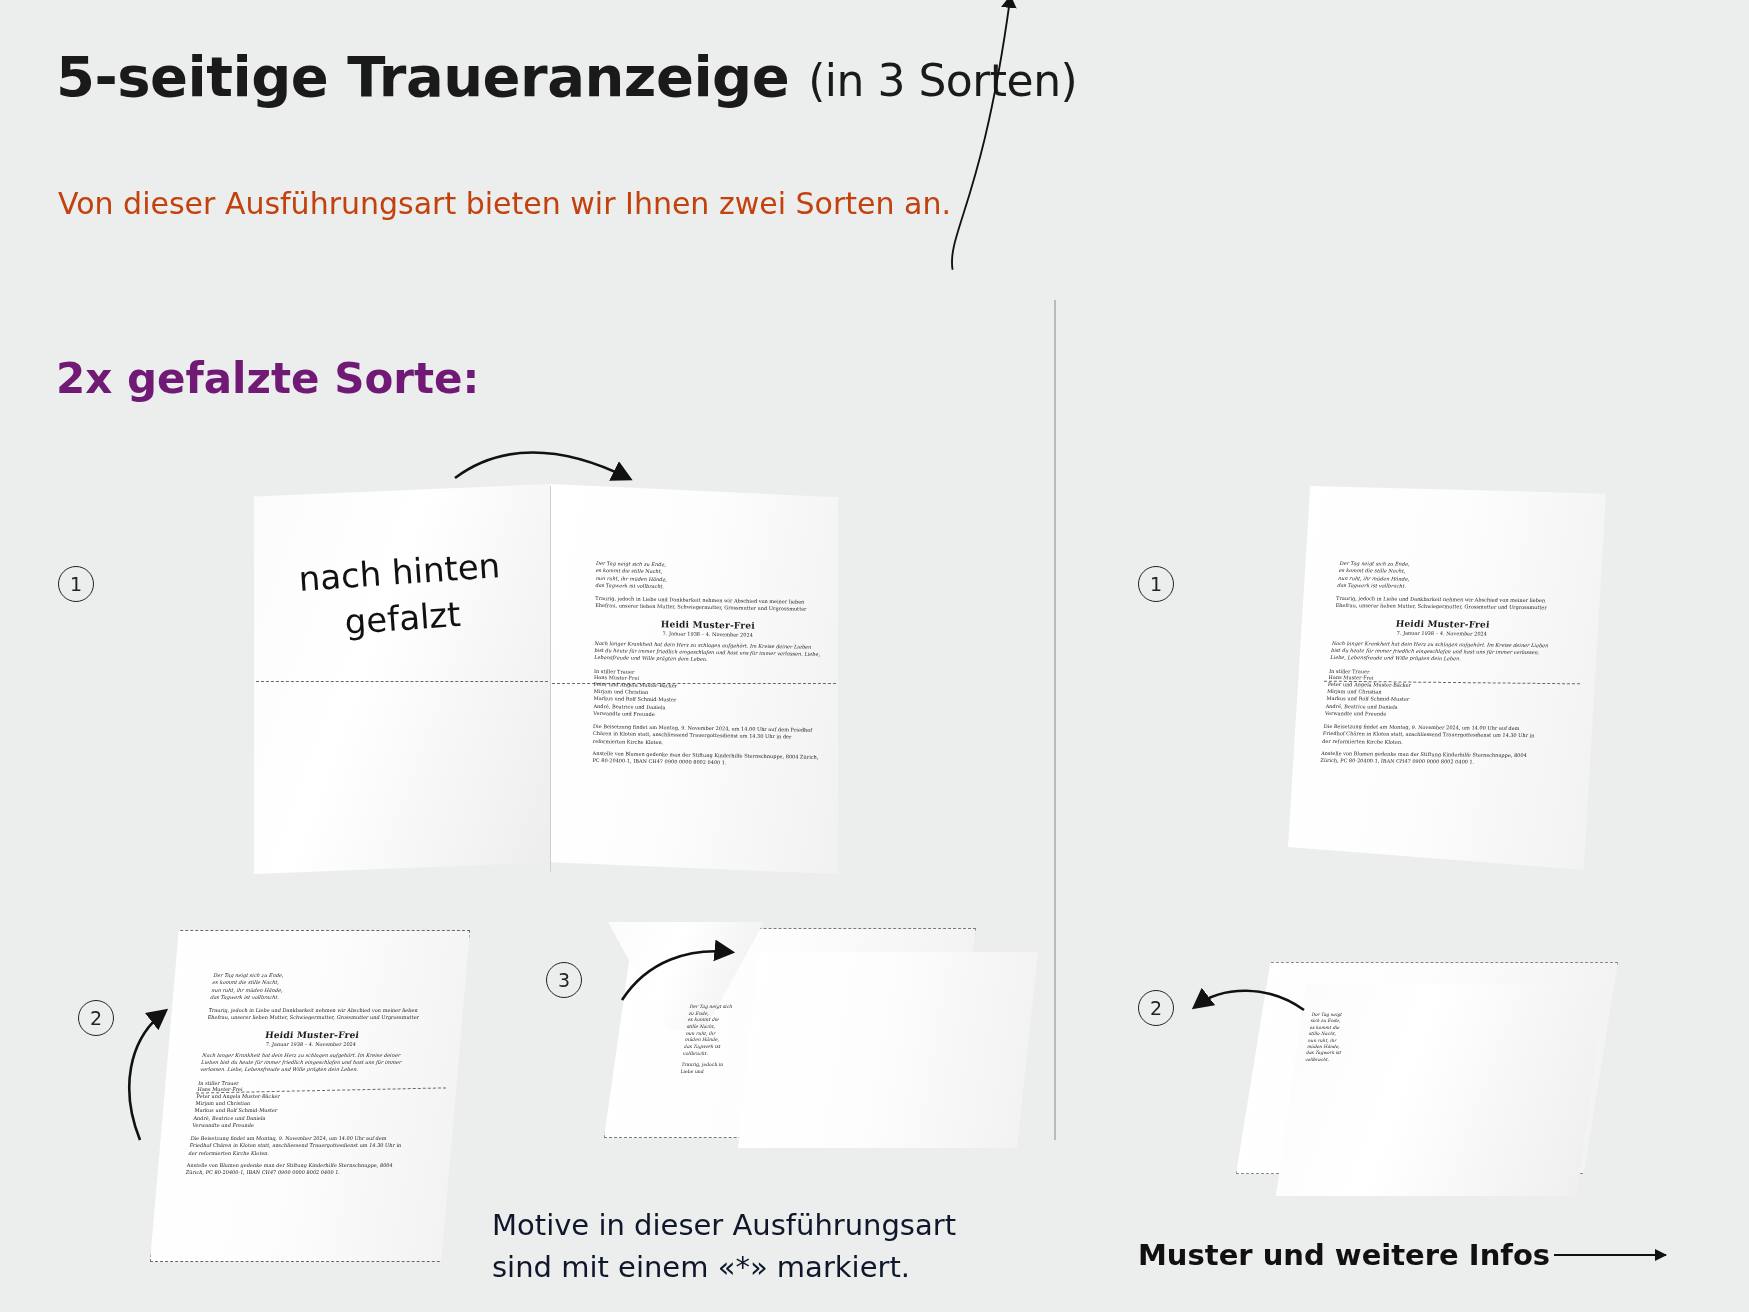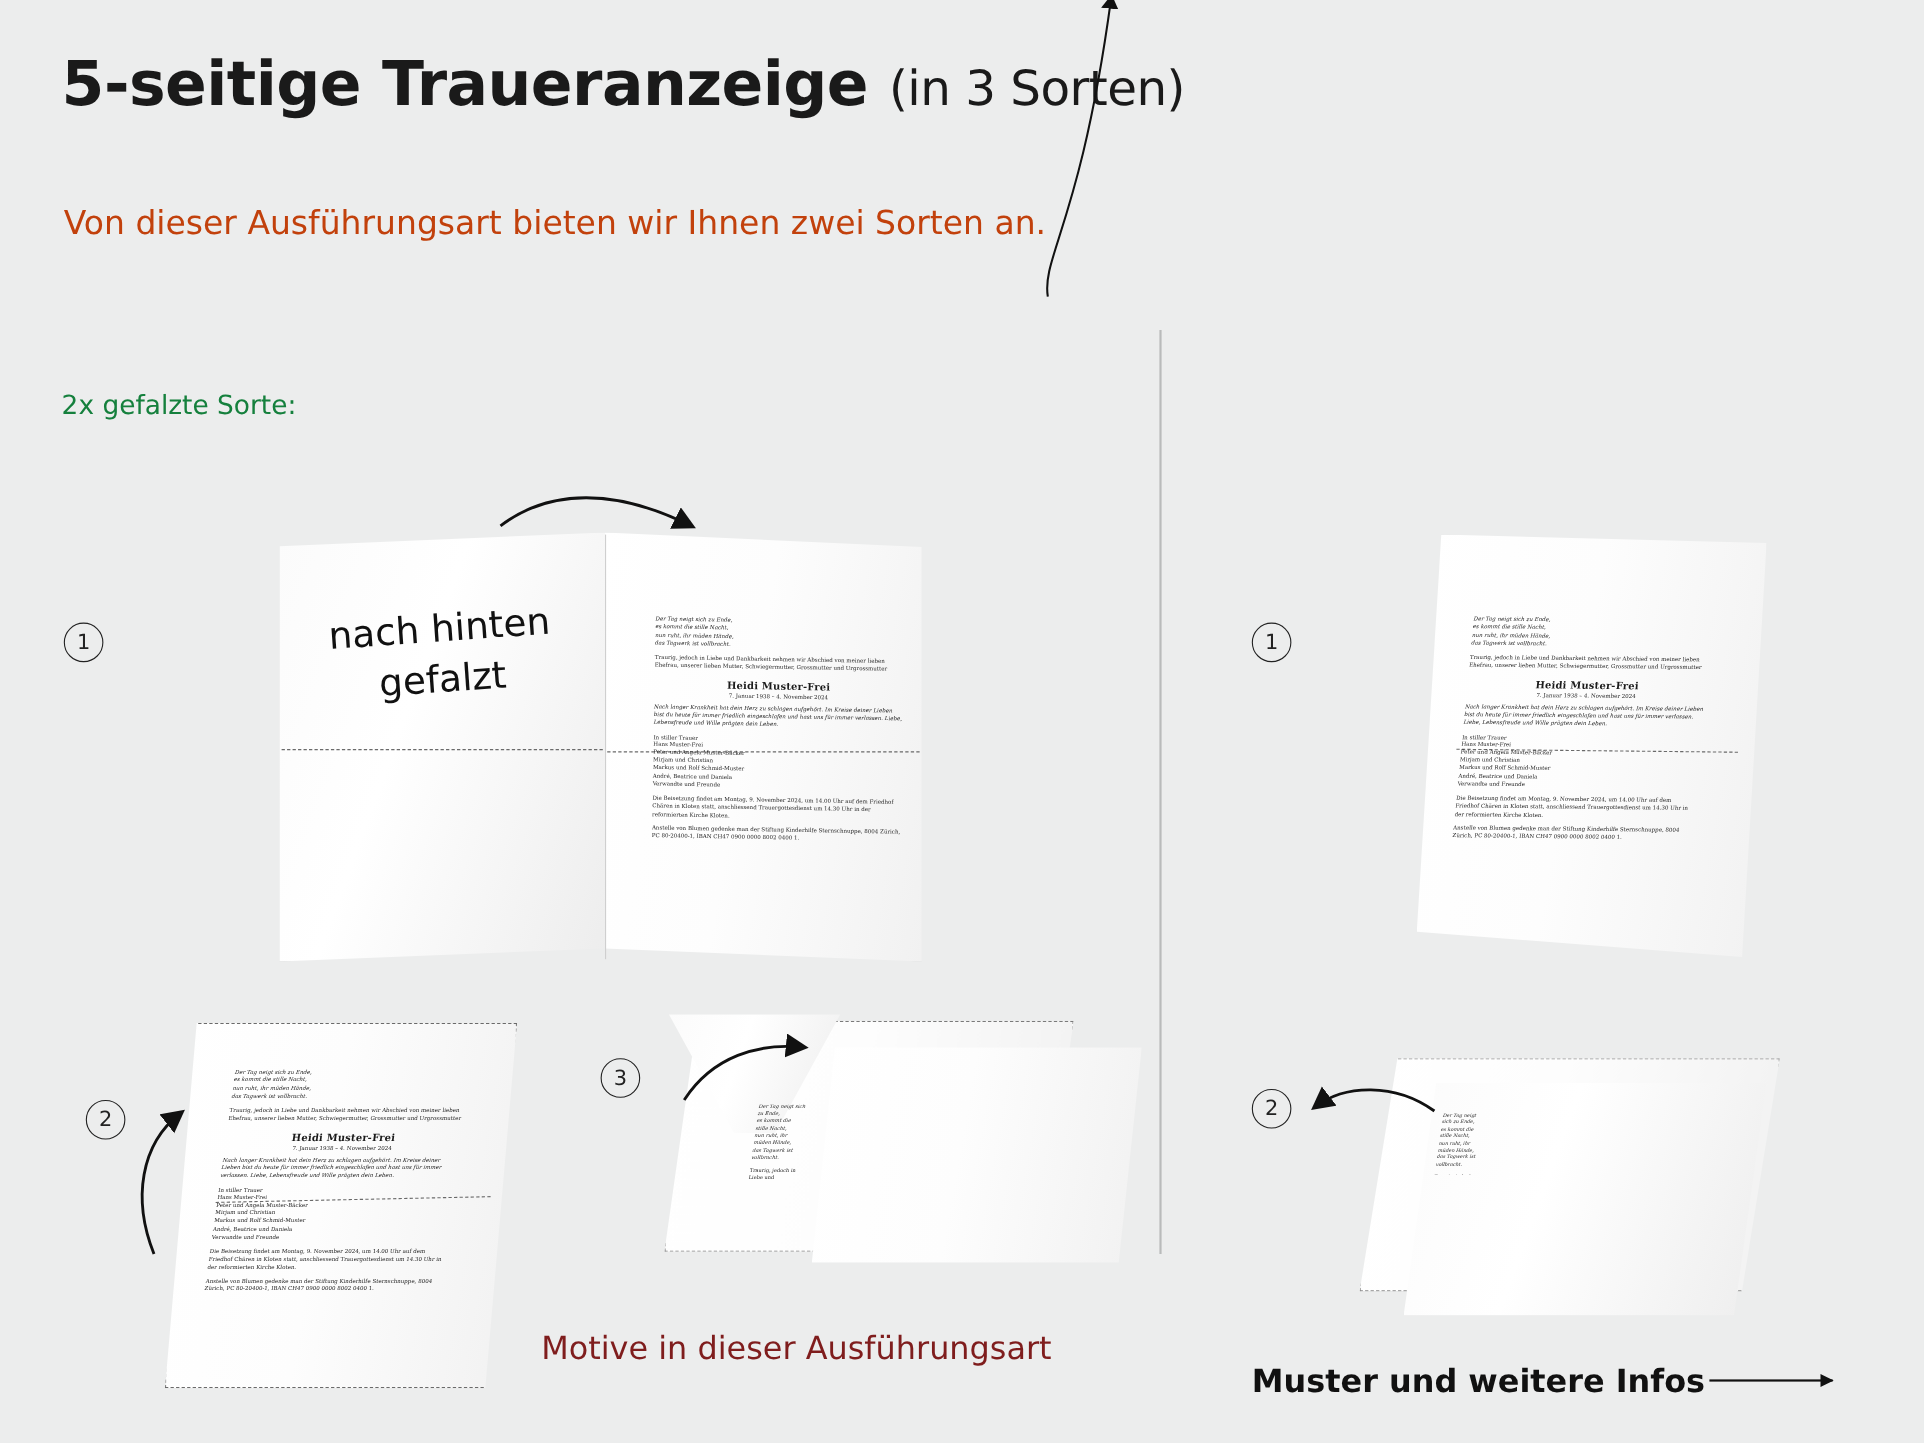--- a/index.html
+++ b/index.html
@@ -19,21 +19,21 @@
     white-space:nowrap;
   }
   h1.title .sub{font-weight:400;font-size:44px;}
 
   .subtitle{
     position:absolute;left:58px;top:186px;
     font-size:30px;font-weight:400;color:#c2410c;
   }
 
   .section-head{
-    position:absolute;font-size:24px;font-weight:400;color:#15803d;
+    position:absolute;font-size:42px;font-weight:700;color:#701a75;
   }
   #head-left{left:56px;top:354px;}
   #head-right{left:1100px;top:354px;}
 
   .divider{
     position:absolute;left:1054px;top:300px;width:2px;height:840px;
     background:#b9bbbb;
   }
 
   .step-num{
@@ -73,21 +73,21 @@
   .obit .lead{line-height:1.4;margin-top:1.1em;}
   .obit .name{font-weight:700;text-align:center;margin-top:1.0em;letter-spacing:.2px;}
   .obit .dates{text-align:center;margin-top:.25em;}
   .obit .body{font-style:italic;line-height:1.45;margin-top:1.0em;}
   .obit .mourners-title{margin-top:1.2em;}
   .obit .mourners{line-height:1.45;}
   .obit .funeral{line-height:1.45;margin-top:1.2em;}
   .obit .donation{line-height:1.45;margin-top:1.0em;}
 
   .note{
-    position:absolute;font-size:29px;line-height:1.45;color:#7f1d1d;
+    position:absolute;font-size:29px;line-height:1.45;color:#0f172a;
   }
   .footer-link{
     position:absolute;font-size:29px;font-weight:700;color:#111;
     display:flex;align-items:center;gap:4px;
   }
   .arrow-line{
     display:inline-block;width:112px;height:2px;background:#111;position:relative;
   }
   .arrow-line::after{
     content:"";position:absolute;right:-1px;top:-5px;
@@ -256,20 +256,21 @@
 
     <path d="M622,1000 C648,960 690,948 730,952" stroke="#111" stroke-width="2.6" fill="none" marker-end="url(#ah)"></path>
 
     <path d="M1198,1048 C1190,990 1240,936 1278,610" stroke="#111" stroke-width="2.6" fill="none" marker-end="url(#ah)" transform="translate(90,-380) scale(0.72,0.62)"></path>
 
     <path d="M1304,1010 C1268,984 1222,986 1196,1006" stroke="#111" stroke-width="2.6" fill="none" marker-end="url(#ah)"></path>
   </svg>
 
   <div class="note" style="left:492px;top:1204px;">
     <div>Motive in dieser Ausführungsart</div>
+    <div>sind mit einem «*» markiert.</div>
   </div>
 
   <div class="footer-link" style="left:1138px;top:1238px;">
     <span>Muster und weitere Infos</span>
     <span class="arrow-line"></span>
   </div>
 
 </div>
 
 </body></html>

